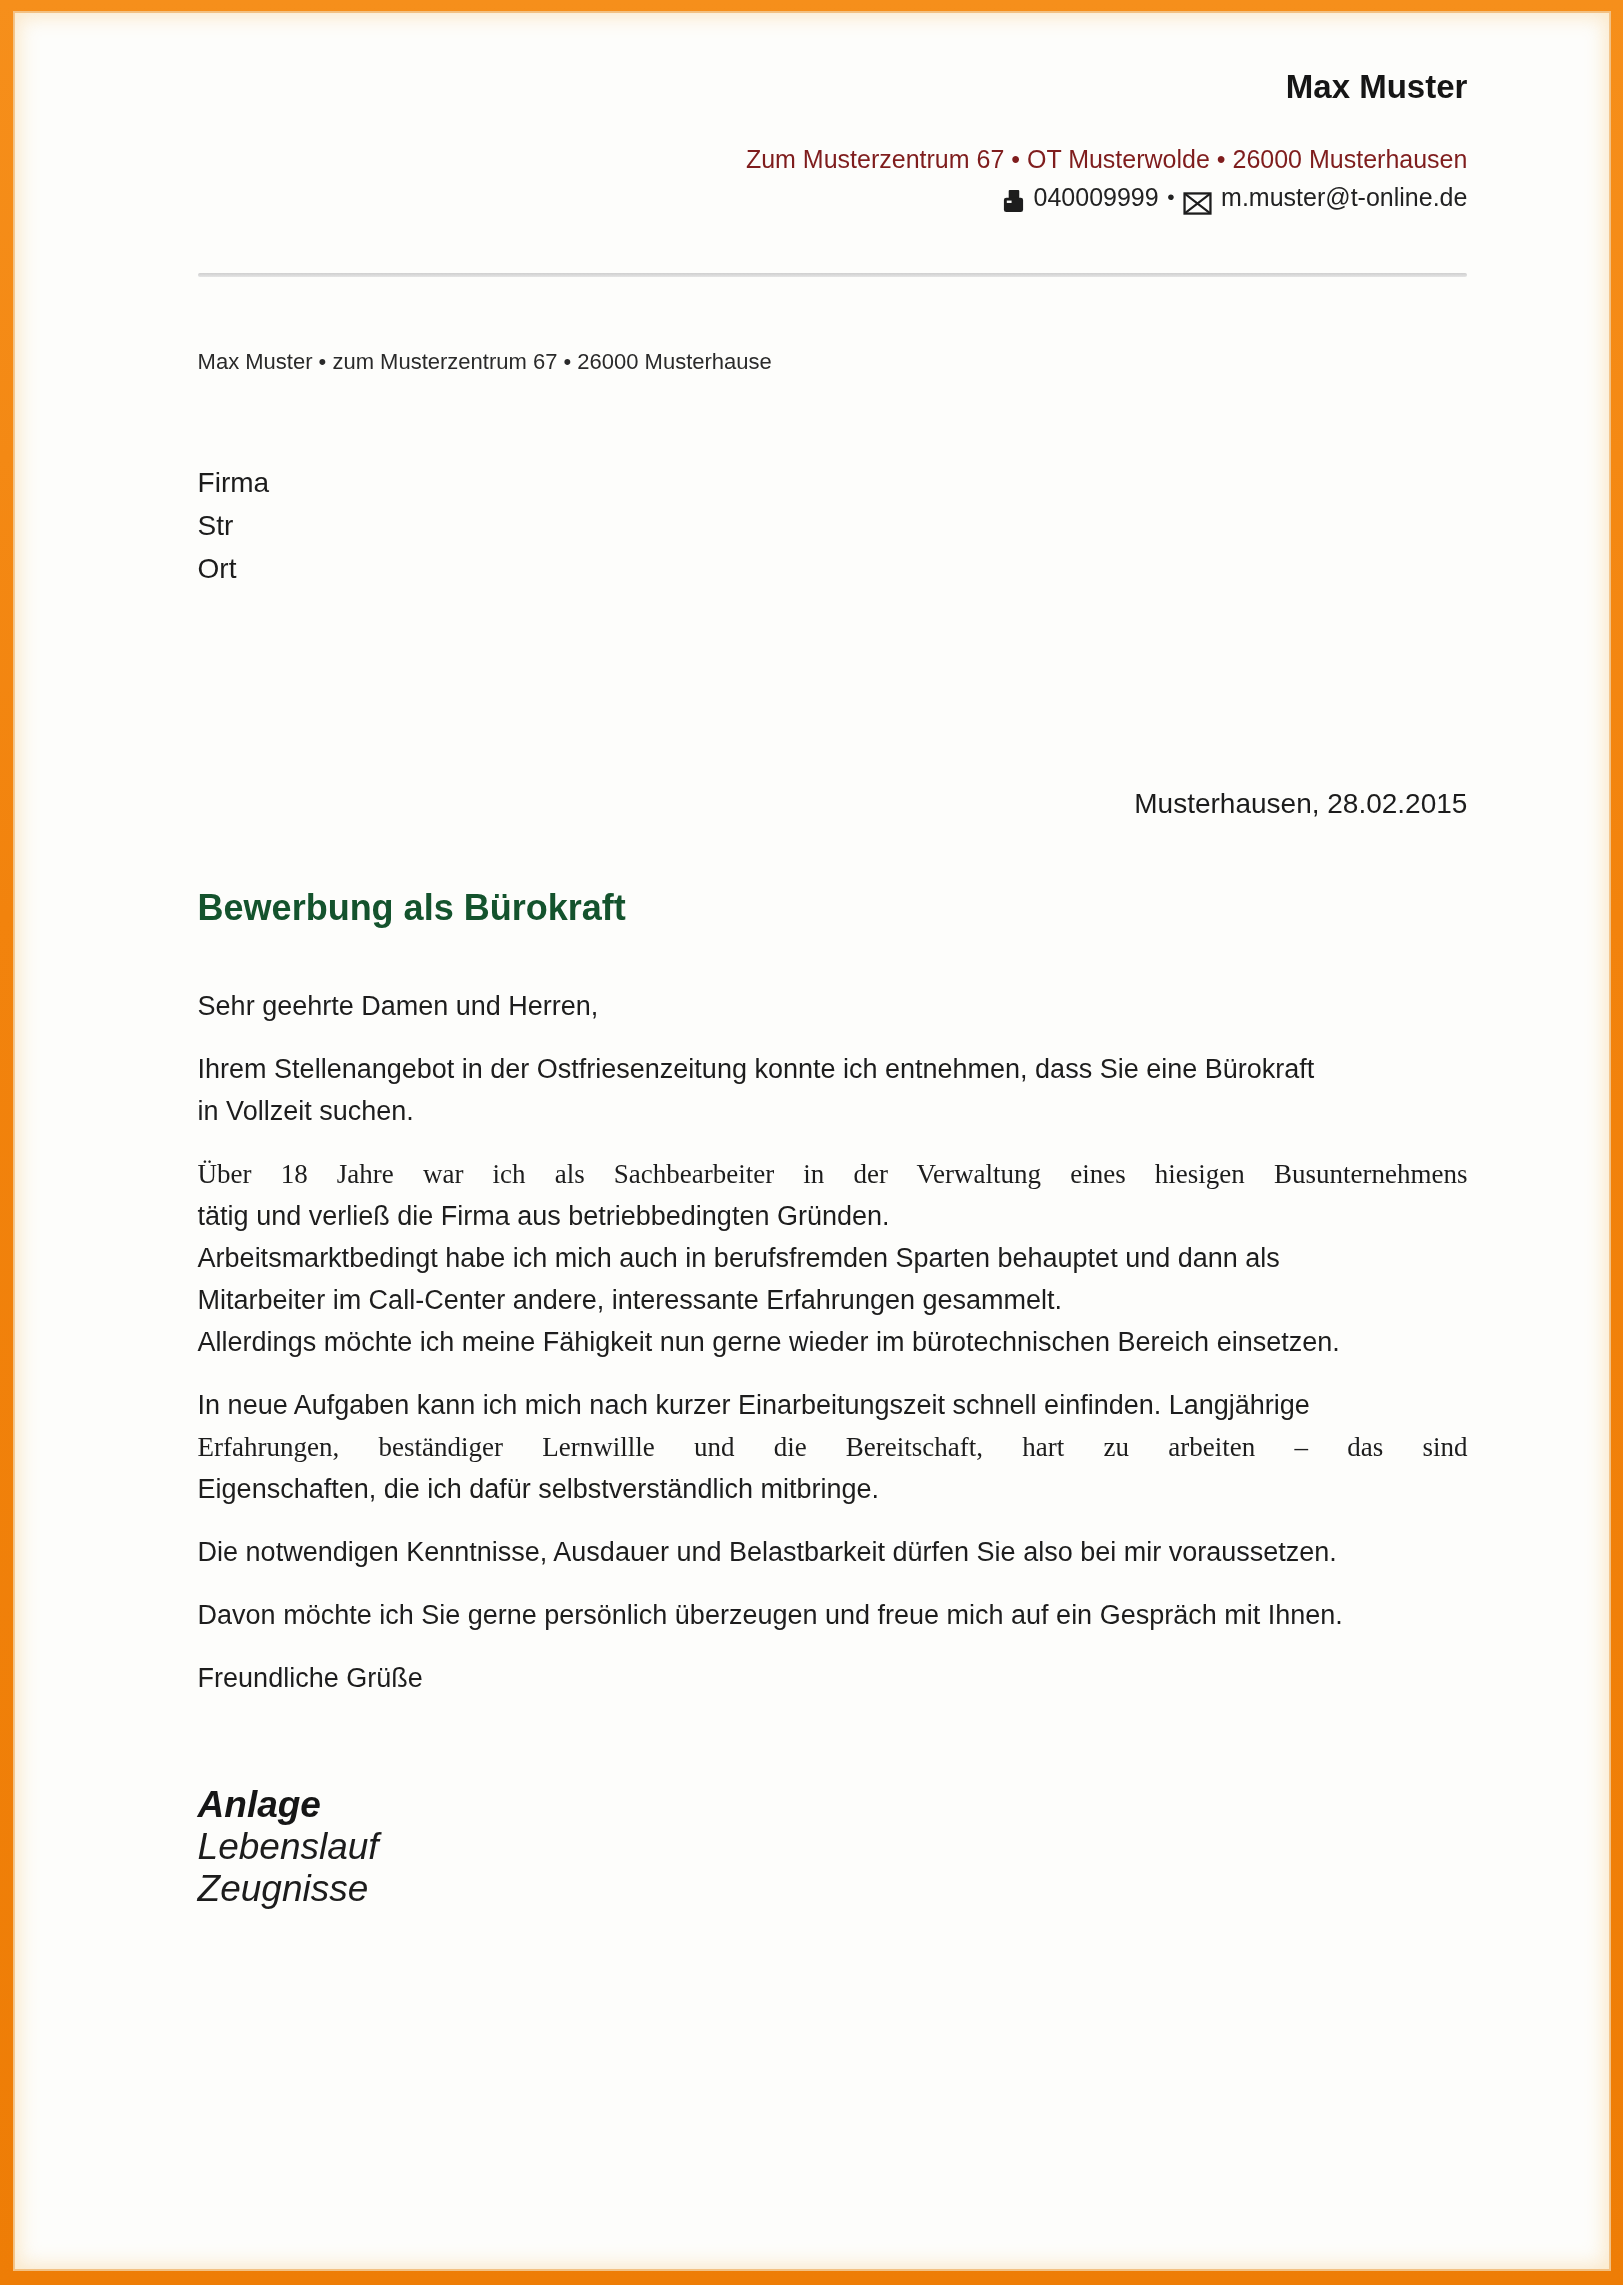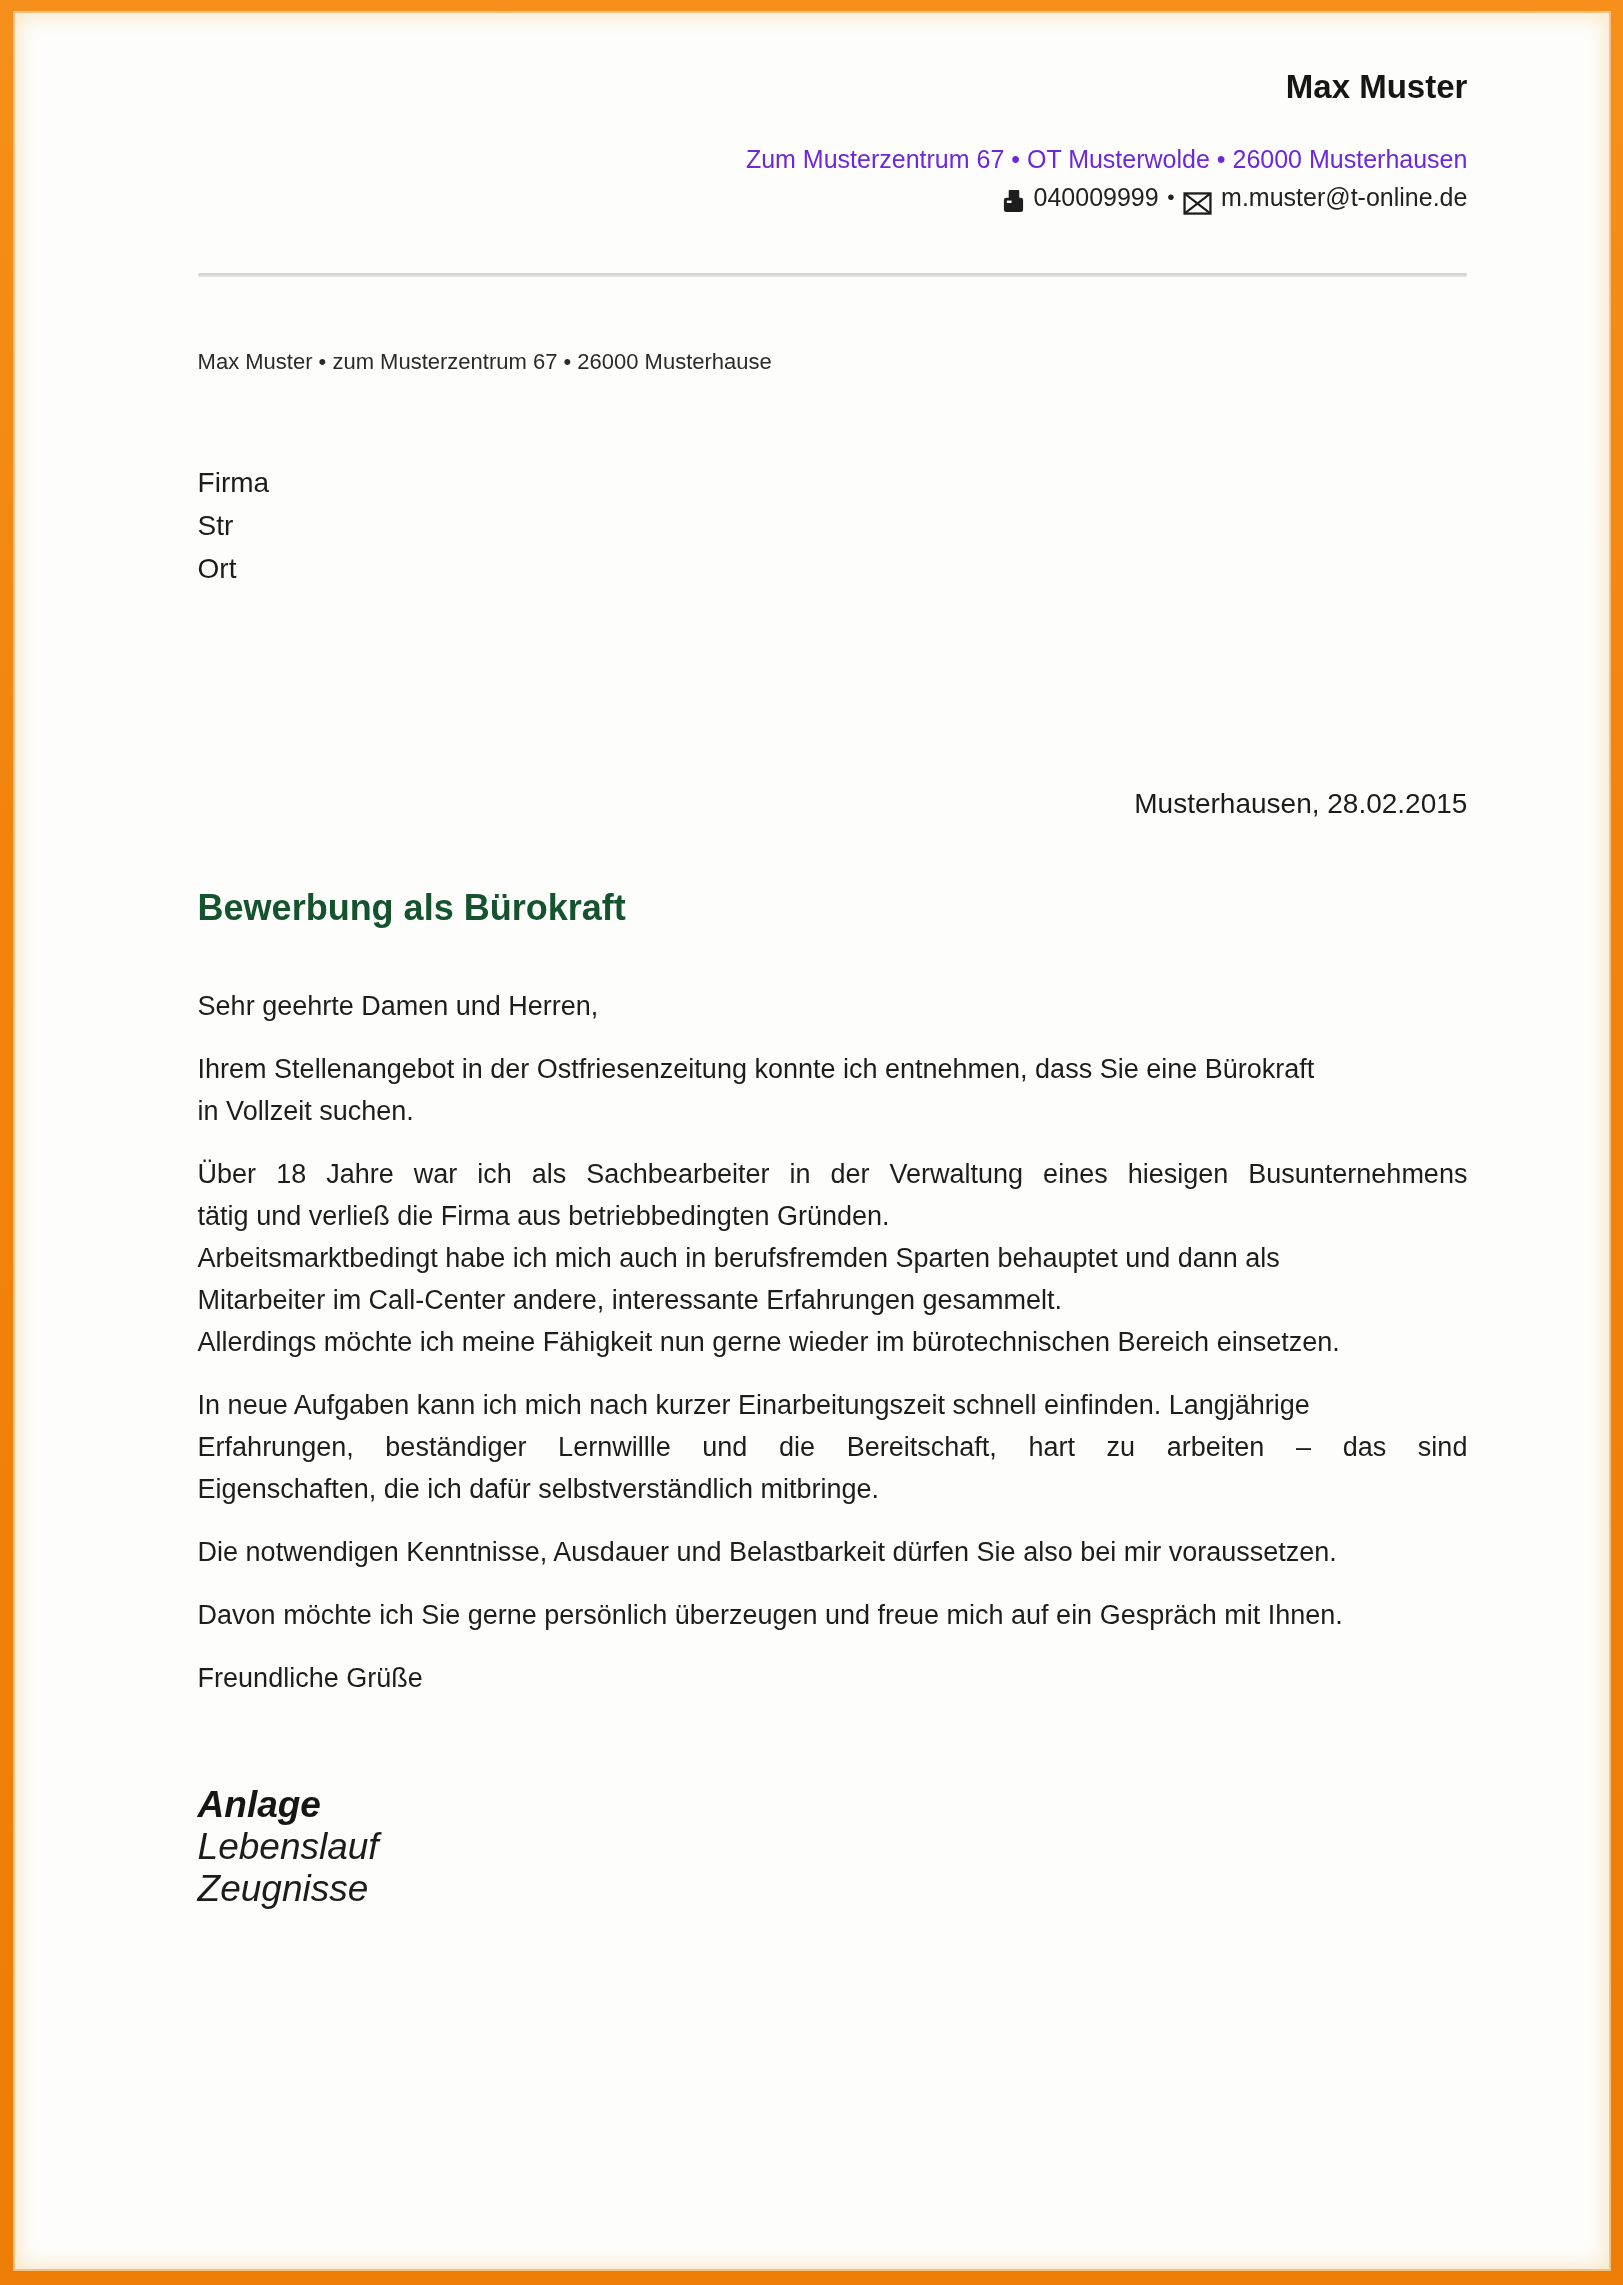--- a/index.html
+++ b/index.html
@@ -28,21 +28,21 @@
     padding:0 144px 0 185px; 
   }
   
   .header{text-align:right;}
   .header-name{
     margin-top:55px;
     font-size:33px;line-height:41px;font-weight:bold;color:#161616;
   }
   .header-address{
     margin-top:35px;
-    font-size:25px;line-height:35px;color:#6d28d9;
+    font-size:25px;line-height:35px;color:#7f1d1d;
   }
   .header-contact{
     margin-top:3.9px;
     font-size:25px;line-height:35px;color:#222;
     display:flex;justify-content:flex-end;align-items:flex-end;gap:8.7px;
   }
   .icon{display:inline-flex;align-items:center;vertical-align:-2.9px;}
   .bullet-sep{font-size:21px;position:relative;top:-1px;}
   
   .rule{
@@ -62,21 +62,21 @@
   
   .recipient{margin-top:85px;font-size:28px;line-height:43px;}
   
   .date-line{margin-top:193px;text-align:right;font-size:28px;line-height:42px;}
   
   .subject{margin-top:62px;font-size:36px;line-height:42px;font-weight:bold;color:#14532d;}
   
   .body-text{margin-top:56px;font-size:27px;line-height:42px;color:#1d1d1d;}
   .para{margin-top:21px;}
   .para:first-child{margin-top:0;}
-  .jline{text-align:justify;text-align-last:justify;}
+  .jline{text-align:justify;text-align-last:justify;font-family:Liberation Serif, serif;}
   .closing{margin-top:21px;}
   
   .enclosure{margin-top:85px;font-size:37px;line-height:42px;font-style:italic;}
   .enclosure-title{font-weight:bold;color:#161616;}
 </style>
 </head>
 <body>
 
 <div class="sheet">
   <div class="content">

